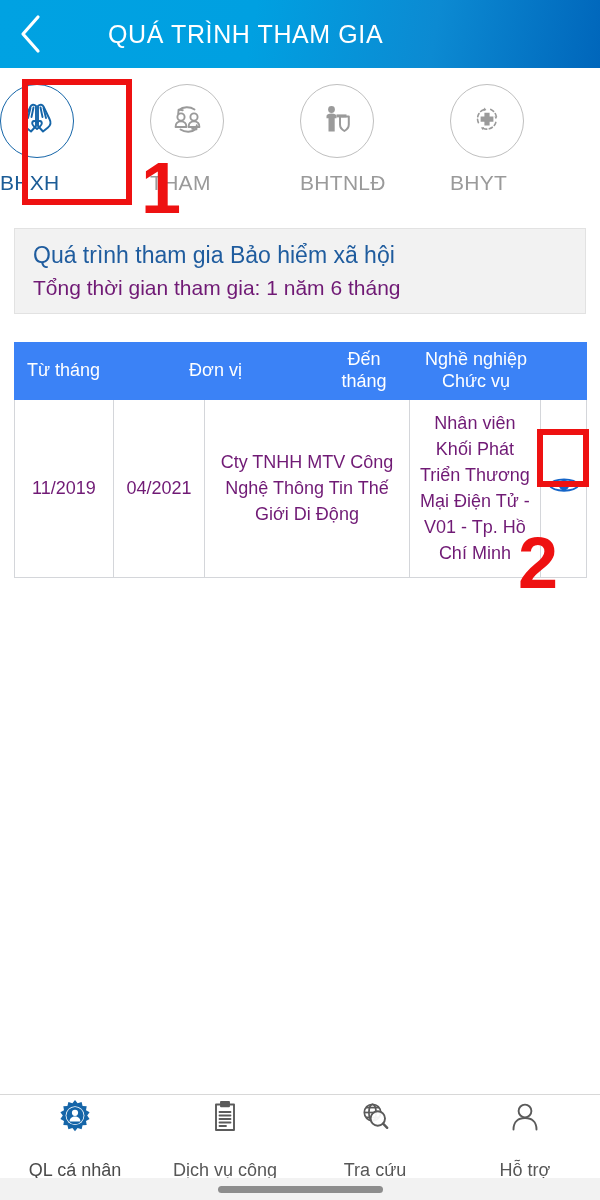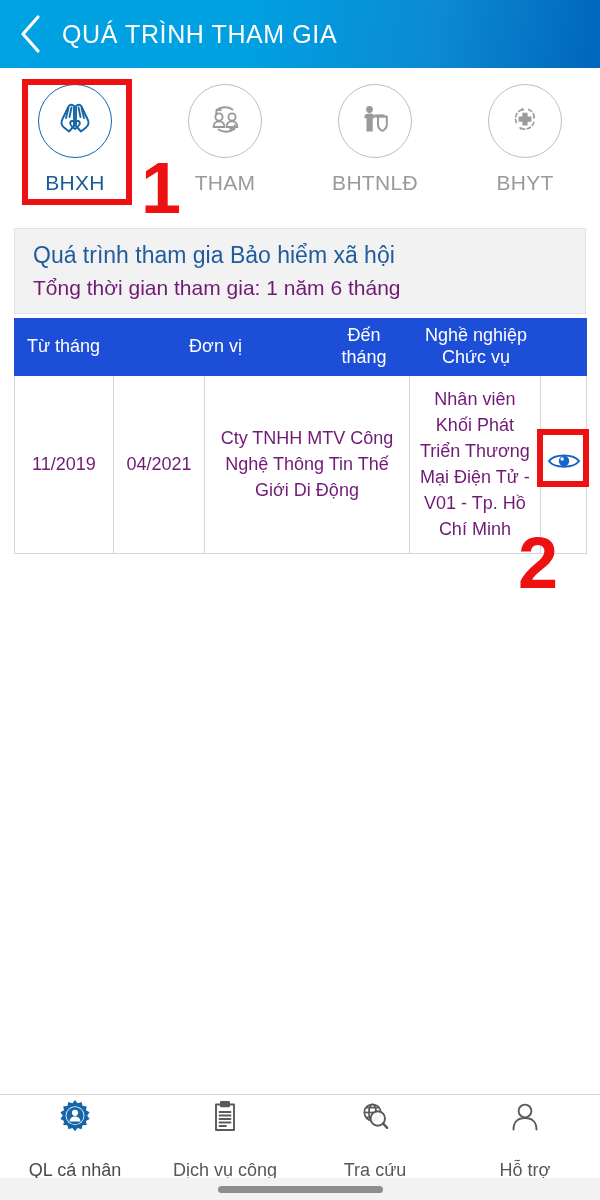--- a/index.html
+++ b/index.html
@@ -27,33 +27,34 @@
     display:flex; align-items:center; justify-content:center;
     flex:0 0 auto;
   }
   .back-btn svg { display:block; }
   .header-title {
     color:#ffffff;
     font-size:25px;
     letter-spacing:.6px;
     font-weight:400;
     white-space:nowrap;
+    margin-left:46px;
   }
 
   
   .tabs {
     position:absolute; top:68px; left:0;
     width:600px; height:150px;
     background:#ffffff;
     display:flex;
   }
   .tab {
     flex:1 1 25%;
     display:flex; flex-direction:column;
-    align-items:center; justify-content:flex-start;
+    justify-content:flex-start;
     padding-top:16px;
   }
   .tab-circle {
     width:74px; height:74px;
     border-radius:50%;
     border:1.6px solid #bfbfbf;
     display:flex; align-items:center; justify-content:center;
     background:#ffffff;
   }
   .tab.active .tab-circle { border-color:#1565a8; }
@@ -86,22 +87,23 @@
     margin-top:4px;
   }
 
   
   .table {
     position:absolute; top:318px; left:14px;
     width:573px;
   }
   .thead {
     display:flex;
-    background:#1d4ed8;
+    background:#3b82f6;
     min-height:58px;
+    margin-top:24px;
   }
   .thead .th {
     display:flex; align-items:center; justify-content:center;
     text-align:center;
     color:#ffffff;
     font-size:18px;
     line-height:1.22;
     padding:6px 2px;
   }
   .c1 { width:99px; }

